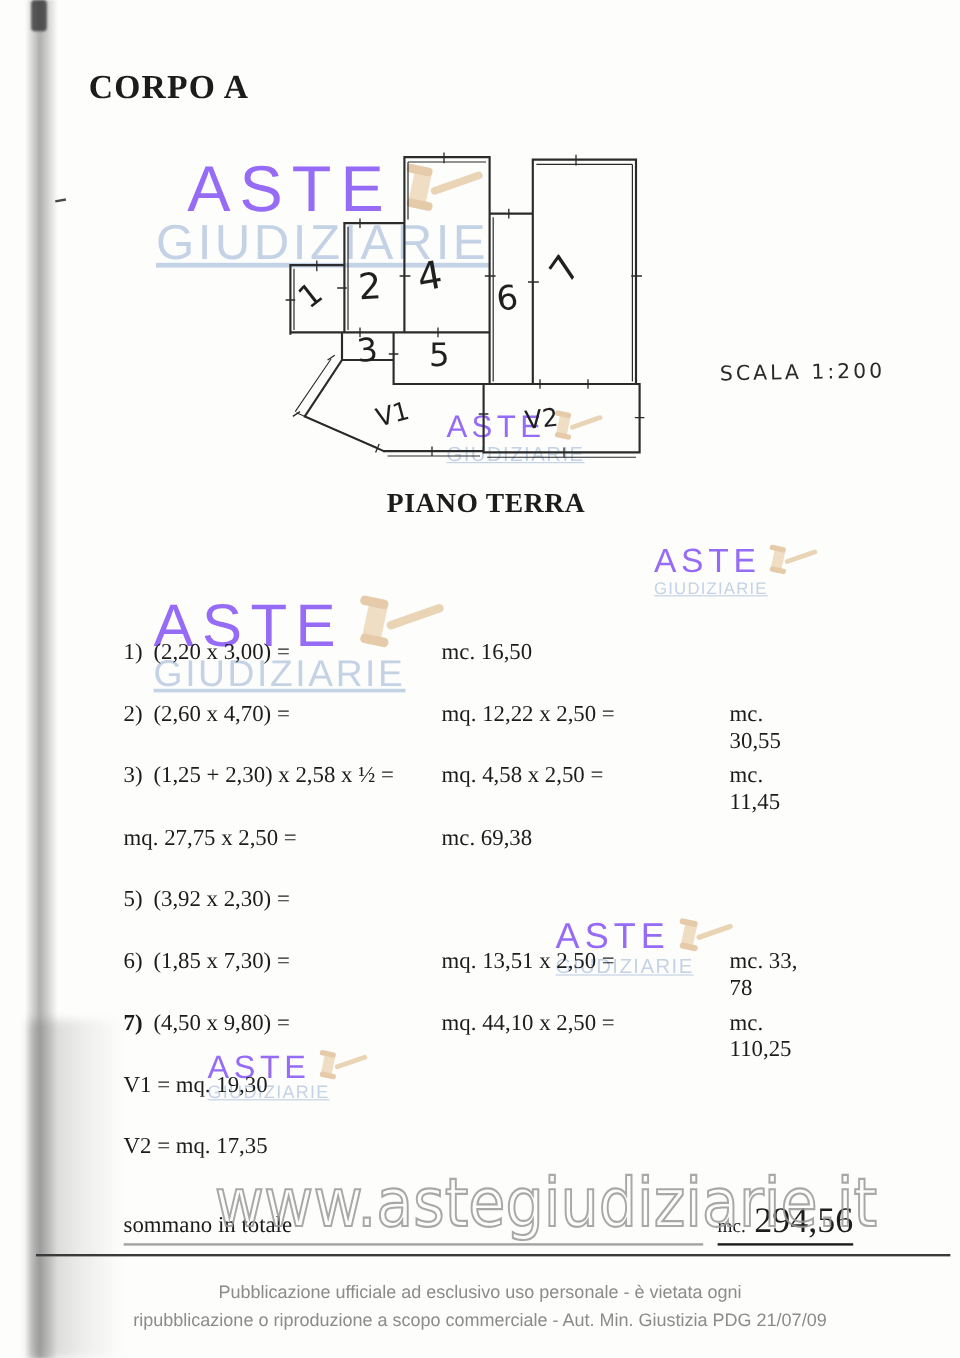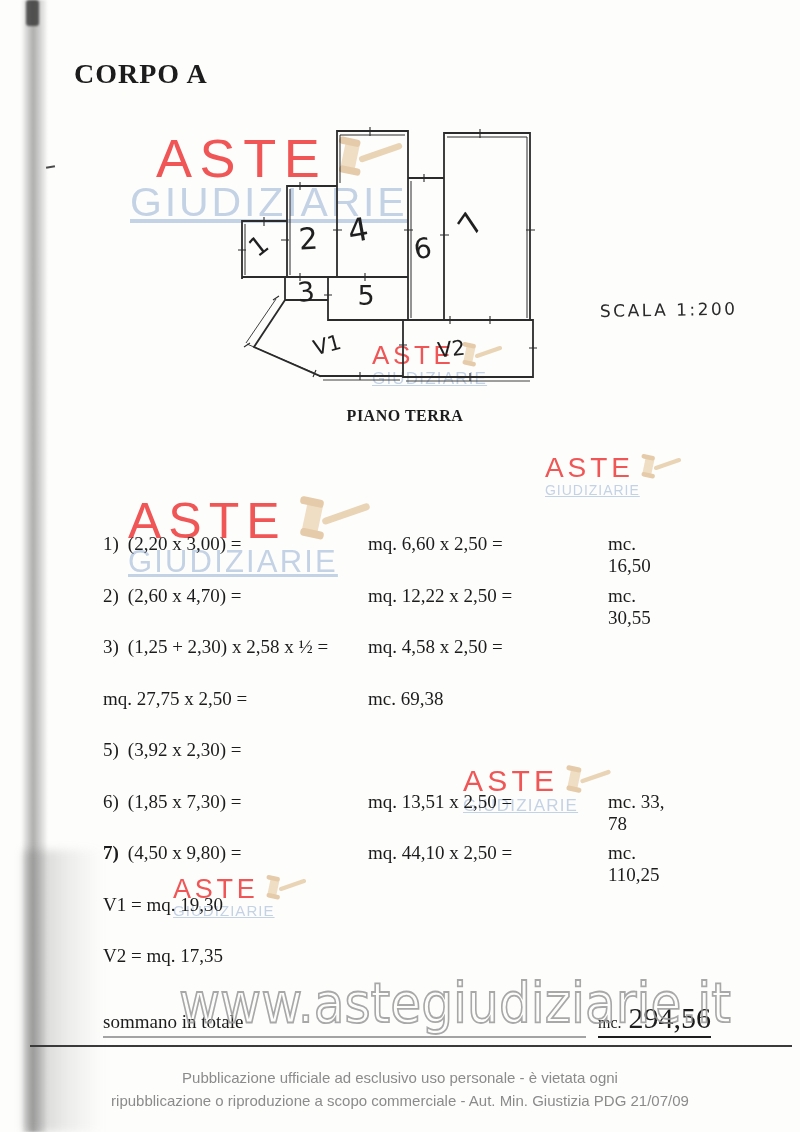--- a/index.html
+++ b/index.html
@@ -14,26 +14,26 @@
     filter:blur(1px);border-radius:3px;z-index:0;}
   .scan-band-bottom{position:absolute;left:24px;top:850px;width:78px;height:282px;z-index:0;
     background:linear-gradient(to right,rgba(110,110,110,.35),rgba(140,140,140,.15) 55%,rgba(150,150,150,0));
     filter:blur(4px);}
   .scan-dash{position:absolute;left:46px;top:166px;width:9px;height:2px;background:#4a4a4a;
     transform:rotate(-10deg);z-index:1;}
 
   
   .title{position:absolute;left:74px;top:58px;font-size:28px;font-weight:bold;letter-spacing:1px;z-index:1;}
   .plan-caption{position:absolute;left:255px;top:407px;width:300px;text-align:center;
-    font-size:16px;font-weight:bold;letter-spacing:.5px;z-index:1;}
+    font-size:23px;font-weight:bold;letter-spacing:.5px;z-index:1;}
 
   
   .wm{position:absolute;z-index:0;font-family:"Liberation Sans",sans-serif;line-height:.92;}
   .wm-top{display:flex;align-items:center;}
-  .wm-aste{color:#ef4444;letter-spacing:.14em;opacity:.9;}
+  .wm-aste{color:#8b5cf6;letter-spacing:.14em;opacity:.9;}
   .wm-giud{display:block;color:#c2d0e4;letter-spacing:.07em;opacity:.95;text-decoration:underline;}
   .wm-gavel{flex:0 0 auto;opacity:.85;}
 
   
   .plan-svg{position:absolute;left:0;top:0;width:800px;height:1132px;z-index:1;pointer-events:none;}
 
   
   .calc{position:absolute;left:0;top:533px;width:668px;z-index:1;font-size:19px;}
   .calc-row{display:grid;grid-template-columns:265px 240px 1fr;padding-left:103px;height:51.5px;
     align-items:start;}
@@ -169,31 +169,31 @@
       <text x="479" y="230" font-size="30" text-anchor="middle" transform="rotate(-55 479 230)">7</text>
       <text x="329" y="352" font-size="21" text-anchor="middle" transform="rotate(-15 329 352)">V1</text>
       <text x="452" y="356" font-size="21" text-anchor="middle" transform="rotate(-6 452 356)">V2</text>
       <text x="600" y="317" font-size="17" letter-spacing="2.5" transform="rotate(-1 600 317)" fill="#2a2a2a">SCALA 1:200</text>
     </g>
   </svg>
 
   <div class="calc">
     <div class="calc-row">
       <div><span class="num">1)</span><span>(2,20 x 3,00) =</span></div>
-      <div>mq. 6,60 x 2,50 =</div>
       <div>mc. 16,50</div>
     </div>
     <div class="calc-row">
       <div><span class="num">2)</span><span>(2,60 x 4,70) =</span></div>
       <div>mq. 12,22 x 2,50 =</div>
       <div>mc. 30,55</div>
     </div>
     <div class="calc-row">
       <div><span class="num">3)</span><span>(1,25 + 2,30) x 2,58 x ½ =</span></div>
       <div>mq. 4,58 x 2,50 =</div>
+      <div>mc. 11,45</div>
     </div>
     <div class="calc-row">
       <div>mq. 27,75 x 2,50 =</div>
       <div>mc. 69,38</div>
     </div>
     <div class="calc-row">
       <div><span class="num">5)</span><span>(3,92 x 2,30) =</span></div>
     </div>
     <div class="calc-row">
       <div><span class="num">6)</span><span>(1,85 x 7,30) =</span></div>

